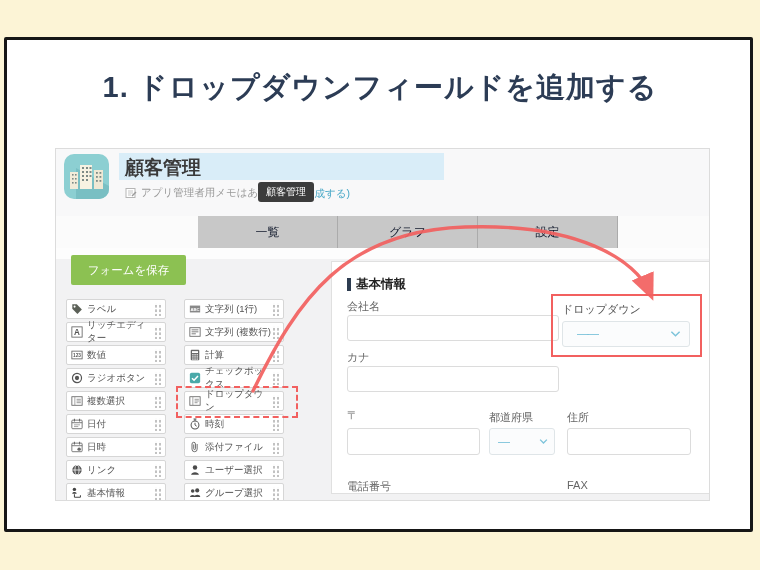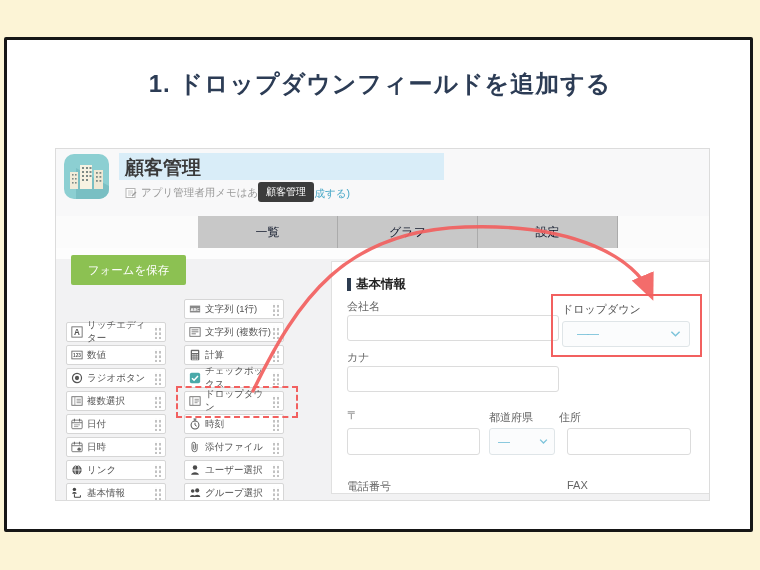--- a/index.html
+++ b/index.html
@@ -8,21 +8,21 @@
     background:#fcf4d6;
     font-family:"Liberation Sans","DejaVu Sans",sans-serif;
     -webkit-font-smoothing:antialiased;
   }
   .card{
     position:absolute;left:4px;top:37px;width:743px;height:489px;
     background:#ffffff;border:3px solid #161616;border-radius:2px;
   }
   .slide-title{
     position:absolute;left:10px;top:68px;width:740px;
-    text-align:center;font-size:24px;font-weight:bold;color:#2c3c55;
+    text-align:center;font-size:29px;font-weight:bold;color:#2c3c55;
     letter-spacing:1px;
   }
   
   .shot{
     position:absolute;left:55px;top:148px;width:653px;height:351px;
     background:#f2f2f3;border:1px solid #dcdcdc;overflow:hidden;
   }
   .shot-header{position:absolute;left:0;top:0;width:100%;height:67px;background:#f8f8f9;text-decoration:underline;}
   .app-icon{
     position:absolute;left:8px;top:5px;width:45px;height:45px;border-radius:10px;
@@ -153,20 +153,28 @@
 
   <div class="tabs">
     <div class="tab" style="left:142px">一覧</div>
     <div class="tab" style="left:282px">グラフ</div>
     <div class="tab" style="left:422px">設定</div>
   </div>
   <div class="tabs-band"></div>
 
   <div class="save-btn">フォームを保存</div>
 
+  <div class="palette-item c1 r1">
+    <svg viewBox="0 0 14 14">
+        <path d="M1.5 1.5h5.2l6 6-5.2 5.2-6-6z" fill="#5b6057"></path>
+        <circle cx="4.2" cy="4.2" r="1.2" fill="#fff"></circle>
+      </svg>
+    <span>ラベル</span>
+    <span class="drag-dots"></span>
+  </div>
   <div class="palette-item c1 r2">
     <svg viewBox="0 0 14 14">
         <rect x="1" y="1" width="12" height="12" fill="#fff" stroke="#666"></rect>
         <text x="7" y="10.7" font-size="9.5" font-weight="bold" fill="#555" text-anchor="middle" font-family="Liberation Sans,sans-serif">A</text>
       </svg>
     <span>リッチエディター</span>
     <span class="drag-dots"></span>
   </div>
   <div class="palette-item c1 r3">
     <svg viewBox="0 0 14 14">
@@ -347,21 +355,21 @@
     <div class="f-label" style="left:157px;top:148px">都道府県</div>
     <div class="f-select" style="left:157px;top:166px;width:66px;height:27px">
       <span class="dash" style="padding-left:8px">—</span>
       <span class="chev" style="margin-right:6px">
         <svg width="9" height="7" viewBox="0 0 12 8">
             <path d="M1.5 1.5L6 6l4.5-4.5" stroke="#7cc3da" stroke-width="1.8" fill="none"></path>
           </svg>
       </span>
     </div>
 
-    <div class="f-label" style="left:227px;top:148px">住所</div>
+    <div class="f-label" style="left:235px;top:148px">住所</div>
     <div class="f-input" style="left:235px;top:166px;width:124px;height:27px"></div>
 
     <div class="f-label" style="left:15px;top:217px">電話番号</div>
     <div class="f-label" style="left:235px;top:217px">FAX</div>
   </div>
 </div>
 
 <div class="dashed-box"></div>
 <div class="solid-box"></div>
 <svg class="arrow-layer">

